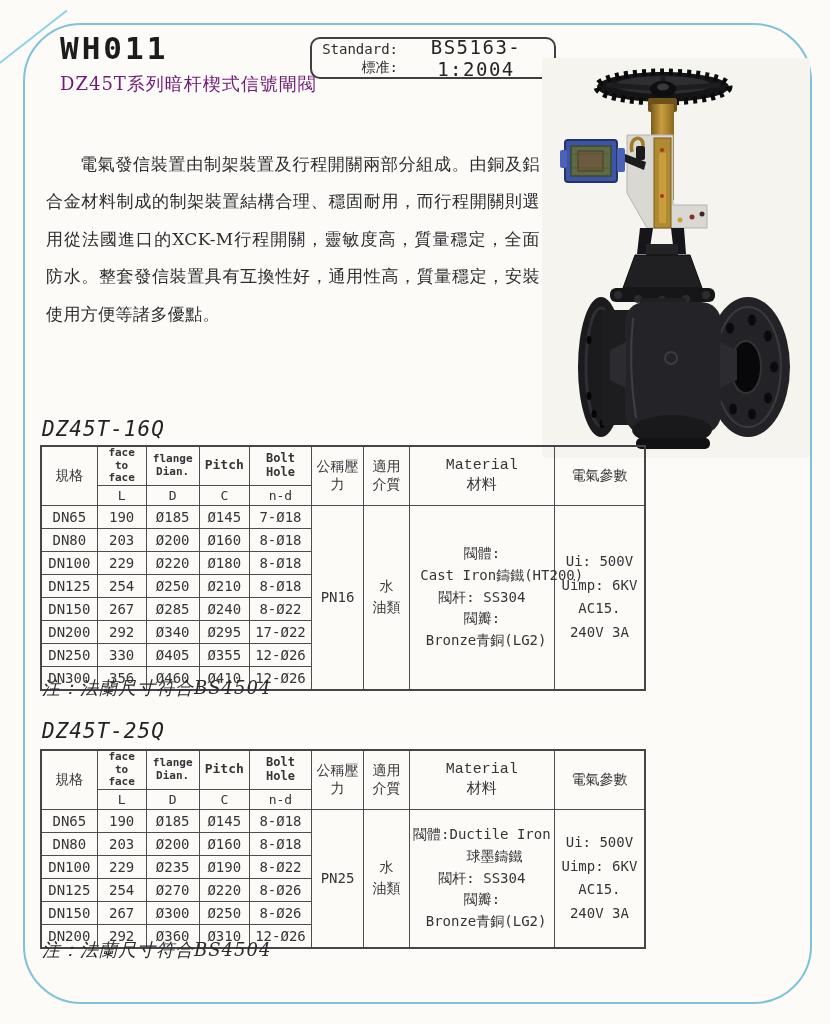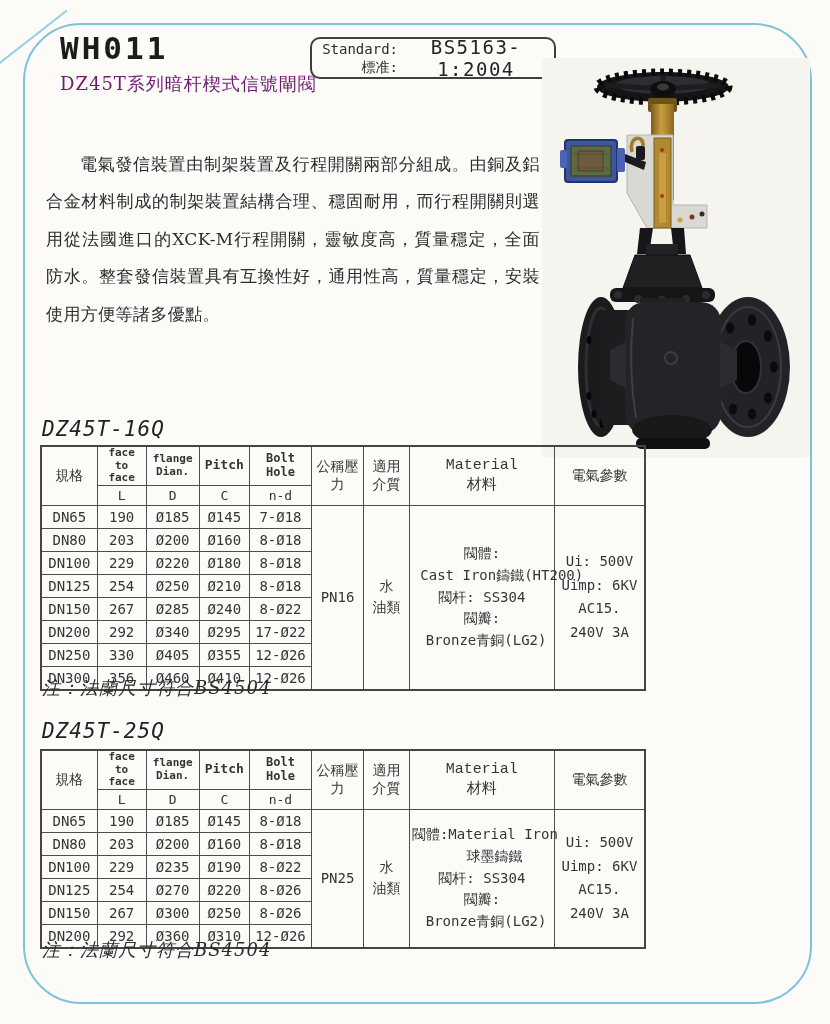--- a/index.html
+++ b/index.html
@@ -333,21 +333,21 @@
     <tbody>
     <tr>
           <td>DN65</td>
           <td>190</td>
           <td>Ø185</td>
           <td>Ø145</td>
           <td>8-Ø18</td>
           <td rowspan="6">PN25</td>
           <td rowspan="6" class="cell-lines cell-cjk">水
 油類</td>
-          <td rowspan="6" class="cell-lines cell-left material-cell">閥體:Material Iron
+          <td rowspan="6" class="cell-lines cell-left material-cell">閥體:Ductile Iron
    球墨鑄鐵
 閥杆: SS304
 閥瓣:
  Bronze青銅(LG2)</td>
           <td rowspan="6" class="cell-lines cell-left electrical-cell">Ui: 500V
 Uimp: 6KV
 AC15.
 240V 3A</td>
         </tr>
         <tr>

